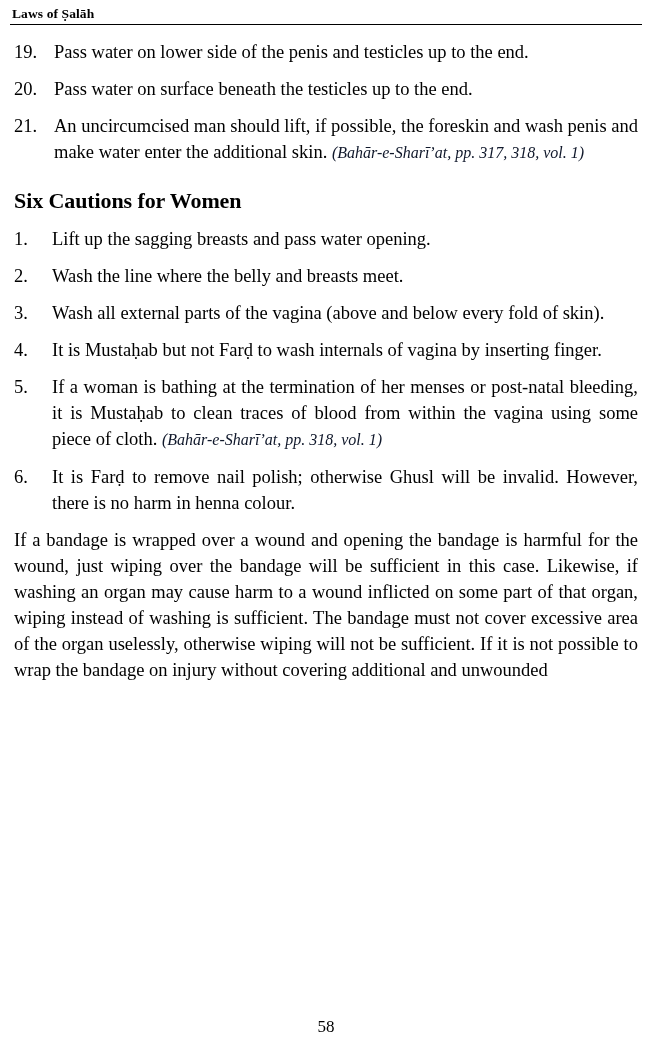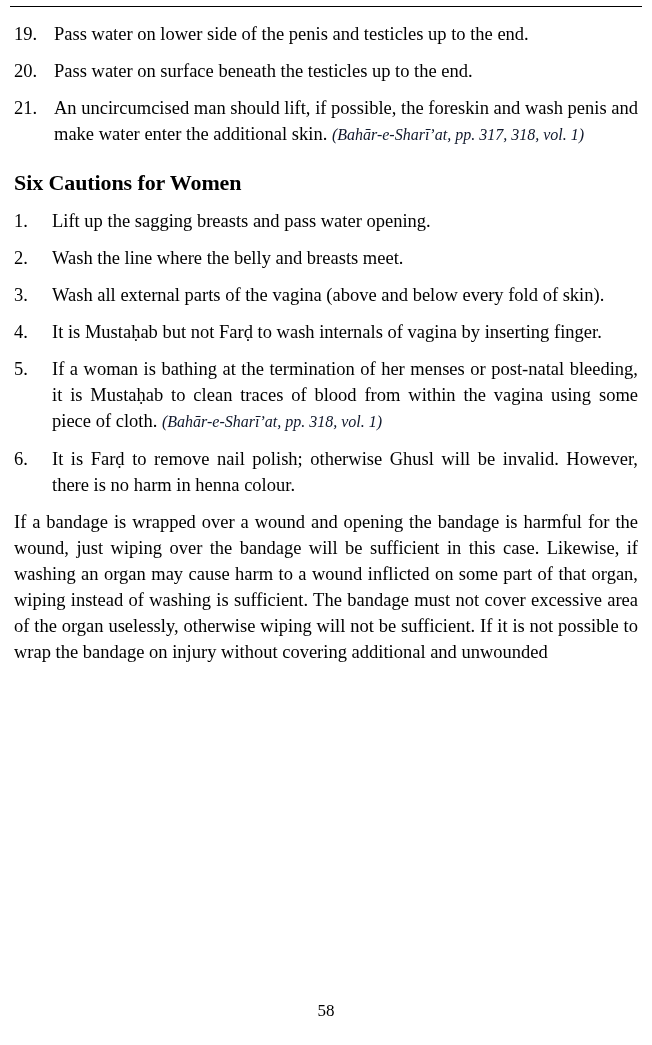--- a/index.html
+++ b/index.html
@@ -77,34 +77,35 @@
   .para {
     font-size: 18.5px;
     line-height: 26px;
     text-align: justify;
     text-justify: inter-word;
     margin: 0;
     font-family: Liberation Serif, serif;
   }
   .page-number {
     position: absolute;
-    bottom: 24px;
+    bottom: 8px;
     left: 0;
     width: 652px;
     text-align: center;
     font-size: 17px;
     font-family: "Liberation Serif", serif;
   }
   .women-list .num { width: 38px; flex: 0 0 38px; }
 </style>
 </head>
 <body>
 
 <div class="page">
 
+  <div class="header">Laws of Ṣalāh</div>
   <div class="header-rule"></div>
 
   <div class="content">
 
     <div class="list-item">
       <div class="num">19.</div>
       <div class="item-text"><span>Pass water on lower side of the penis and testicles up to the end.</span></div>
     </div>
 
     <div class="list-item">

